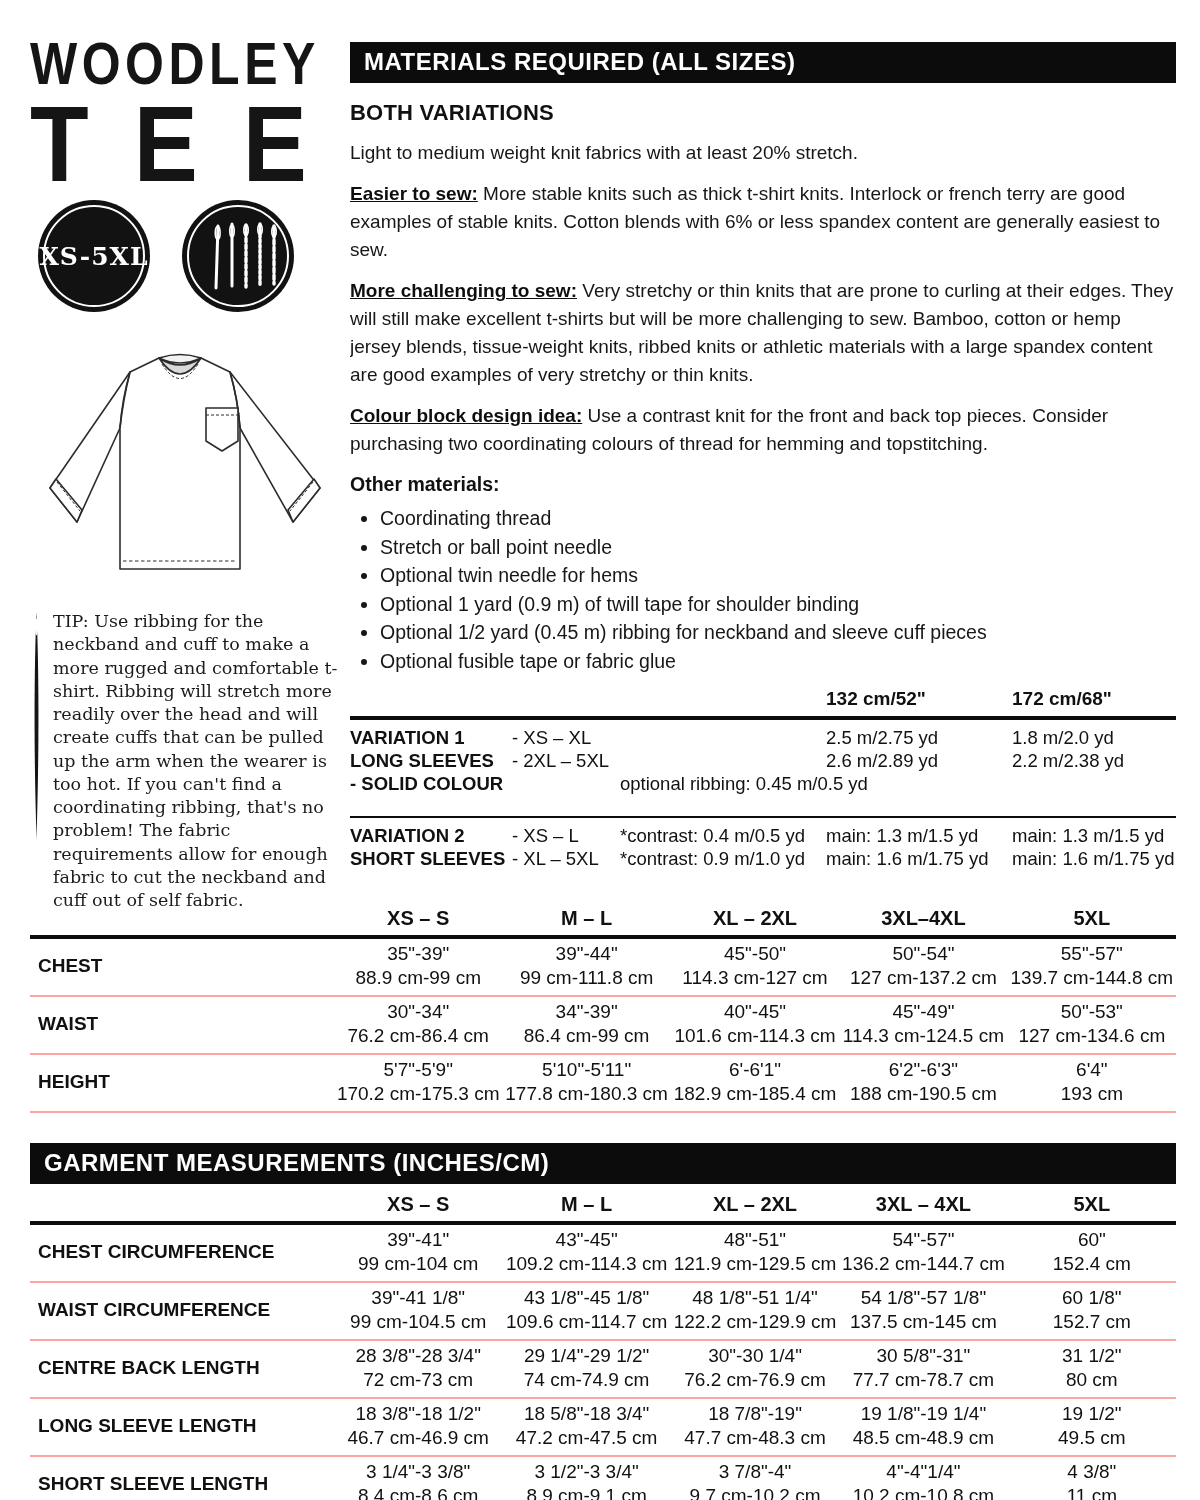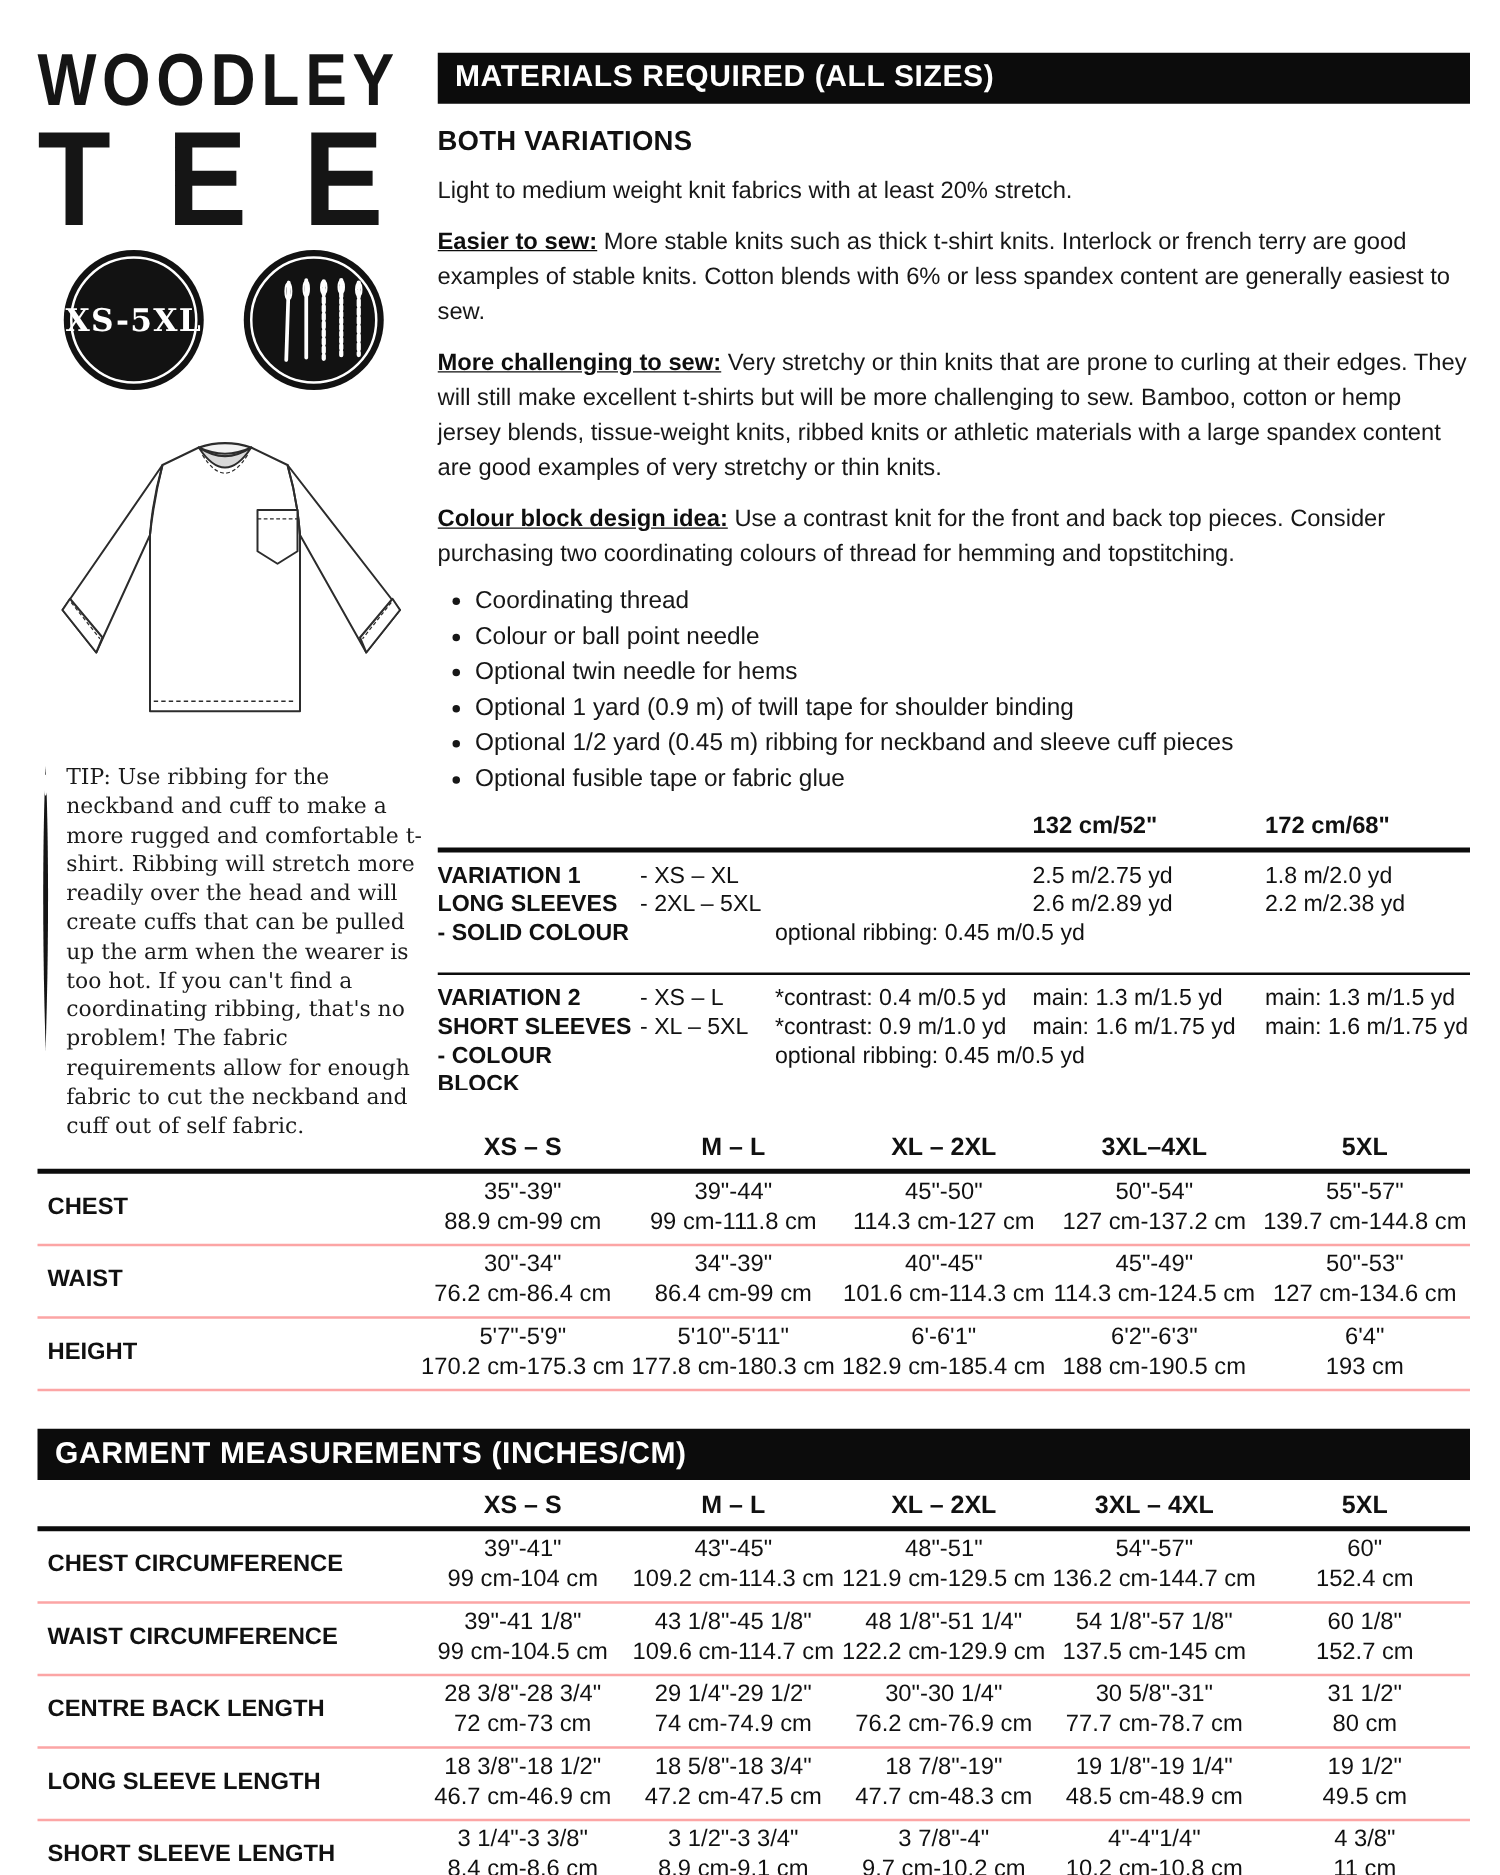--- a/index.html
+++ b/index.html
@@ -5,21 +5,21 @@
   html,body{margin:0;padding:0;background:#fff;}
   .page{position:relative;width:1200px;height:1500px;background:#fff;color:#111;
         font-family:"Liberation Sans",sans-serif;overflow:hidden;}
 
   
   .left-col{position:absolute;left:30px;top:30px;width:312px;}
   .logo-woodley{font-size:50px;font-weight:700;letter-spacing:4.5px;margin-right:-4.5px;
                 transform:scaleY(1.18);transform-origin:left top;white-space:nowrap;color:#151515;}
   .logo-tee{font-size:96px;font-weight:700;letter-spacing:45px;margin-right:-45px;line-height:1.0;
             transform:scaleY(1.12);transform-origin:left top;white-space:nowrap;color:#151515;margin-top:2px;}
-  .badges{display:flex;gap:32px;margin-top:14px;margin-left:21px;}
+  .badges{display:flex;gap:32px;margin-top:14px;margin-left:8px;}
   .badge{position:relative;width:112px;height:112px;border-radius:50%;background:#121212;
          display:flex;align-items:center;justify-content:center;}
   .badge .ring{position:absolute;inset:5px;border:2px solid #fff;border-radius:50%;}
   .badge-size-text{color:#fff;font-family:"DejaVu Serif",serif;font-weight:700;font-size:25px;letter-spacing:1px;z-index:1;}
   .tshirt-wrap{margin-top:26px;}
   .tip{display:flex;gap:10px;margin-top:16px;align-items:stretch;}
   .tip p{margin:0;font-family:"DejaVu Serif",serif;font-size:17.5px;line-height:1.33;color:#1b1b1b;}
 
   
   .right-col{position:absolute;left:350px;top:42px;width:826px;height:830px;overflow:hidden;}
@@ -125,23 +125,24 @@
     </div>
   </div>
 
   <div class="right-col">
     <div class="black-bar">MATERIALS REQUIRED (ALL SIZES)</div>
     <div class="subhead">BOTH VARIATIONS</div>
     <p class="para">Light to medium weight knit fabrics with at least 20% stretch.</p>
     <p class="para"><b>Easier to sew:</b><span> More stable knits such as thick t-shirt knits. Interlock or french terry are good examples of stable knits. Cotton blends with 6% or less spandex content are generally easiest to sew.</span></p>
     <p class="para"><b>More challenging to sew:</b><span> Very stretchy or thin knits that are prone to curling at their edges. They will still make excellent t-shirts but will be more challenging to sew. Bamboo, cotton or hemp jersey blends, tissue-weight knits, ribbed knits or athletic materials with a large spandex content are good examples of very stretchy or thin knits.</span></p>
     <p class="para"><b>Colour block design idea:</b><span> Use a contrast knit for the front and back top pieces. Consider purchasing two coordinating colours of thread for hemming and topstitching.</span></p>
+    <p class="other-label">Other materials:</p>
     <ul class="bullets">
         <li>Coordinating thread</li>
-        <li>Colour or ball point needle</li>
+        <li>Stretch or ball point needle</li>
         <li>Optional twin needle for hems</li>
         <li>Optional 1 yard (0.9 m) of twill tape for shoulder binding</li>
         <li>Optional 1/2 yard (0.45 m) ribbing for neckband and sleeve cuff pieces</li>
         <li>Optional fusible tape or fabric glue</li>
       </ul>
 
     <div class="ftable">
       <div class="frow fhead">
         <div class="fc"></div>
         <div class="fc"></div>

